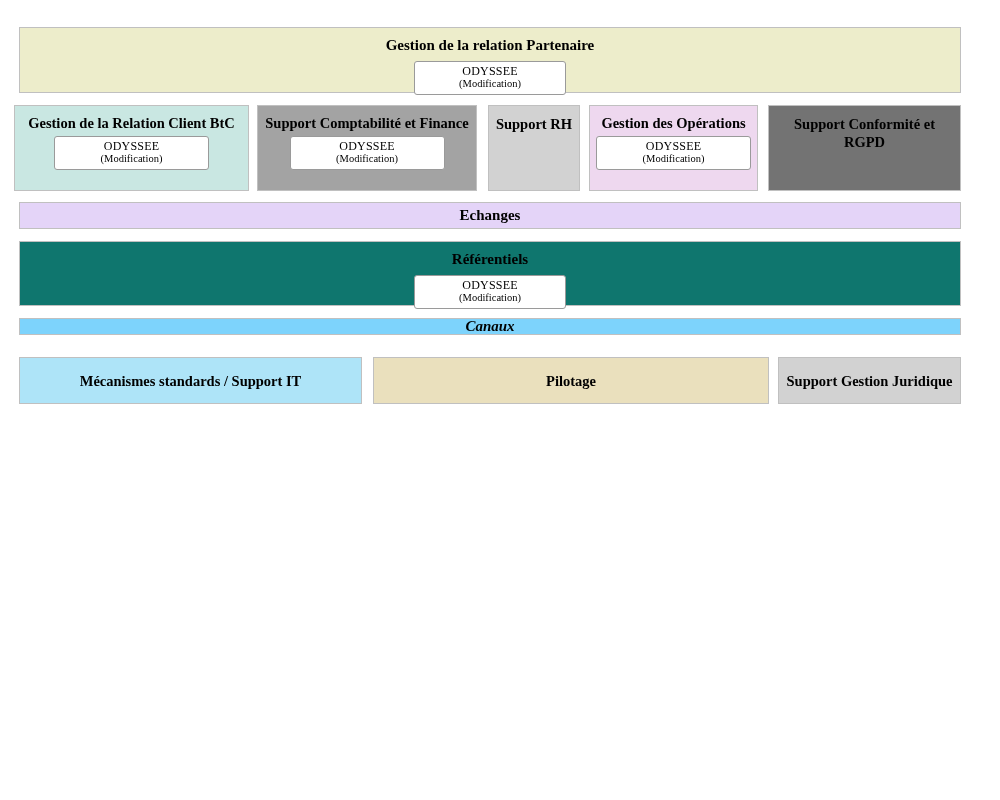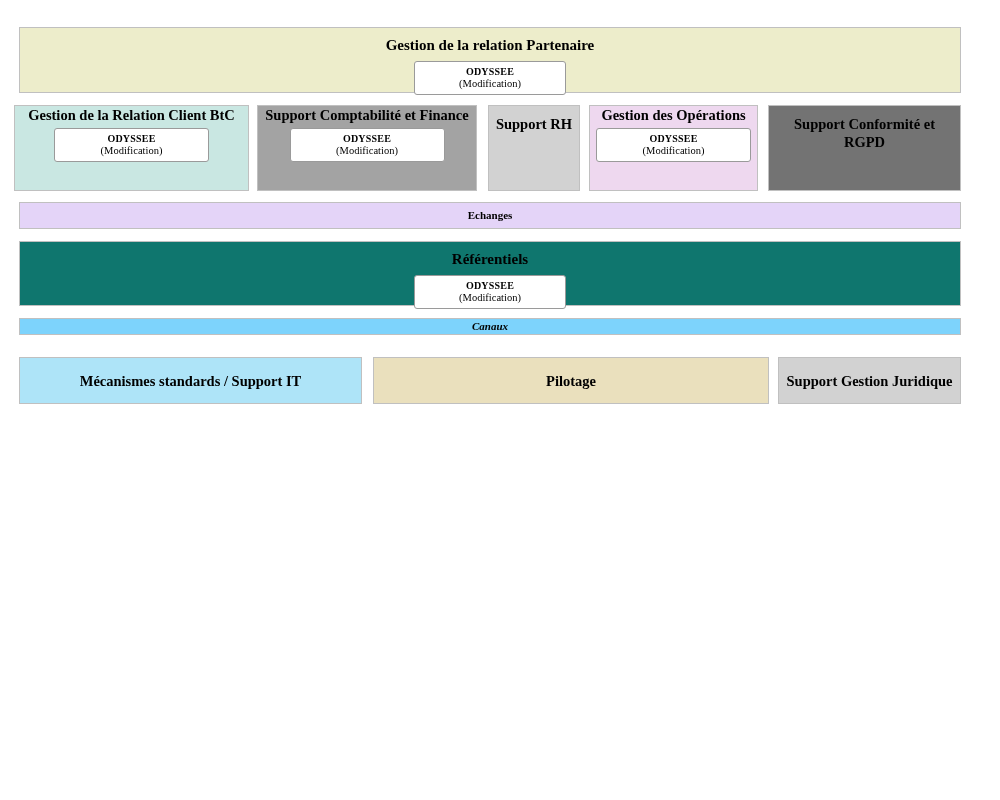--- a/index.html
+++ b/index.html
@@ -37,21 +37,21 @@
     width: 100%;
     padding: 0 4px;
     box-sizing: border-box;
   }
 
   
   .banner {
     justify-content: center;
   }
   .banner .block-title {
-    font-size: 11px;
+    font-size: 15px;
   }
 
   
   .with-app {
     justify-content: flex-start;
     padding-top: 8px;
   }
 
   
   .card .block-title {
@@ -59,37 +59,37 @@
     line-height: 18px;
   }
 
   
   .card.no-app {
     justify-content: flex-start;
     padding-top: 9px;
   }
   .card.with-app {
     justify-content: flex-start;
-    padding-top: 0;
+    padding-top: 8px;
   }
 
   
   .app-box {
     background: #ffffff;
     border: 1px solid #9a9a9a;
     border-radius: 3px;
     box-sizing: border-box;
     text-align: center;
     padding: 3px 6px 4px 6px;
     margin-top: 6px;
     box-shadow: 0 0 0 0 transparent;
   }
   .app-name {
-    font-weight: bold;
-    font-size: 10px;
+    font-weight: normal;
+    font-size: 12px;
     line-height: 13px;
     letter-spacing: 0.2px;
     color: #000000;
   }
   .app-state {
     font-size: 10.5px;
     line-height: 12px;
     color: #000000;
   }
 

